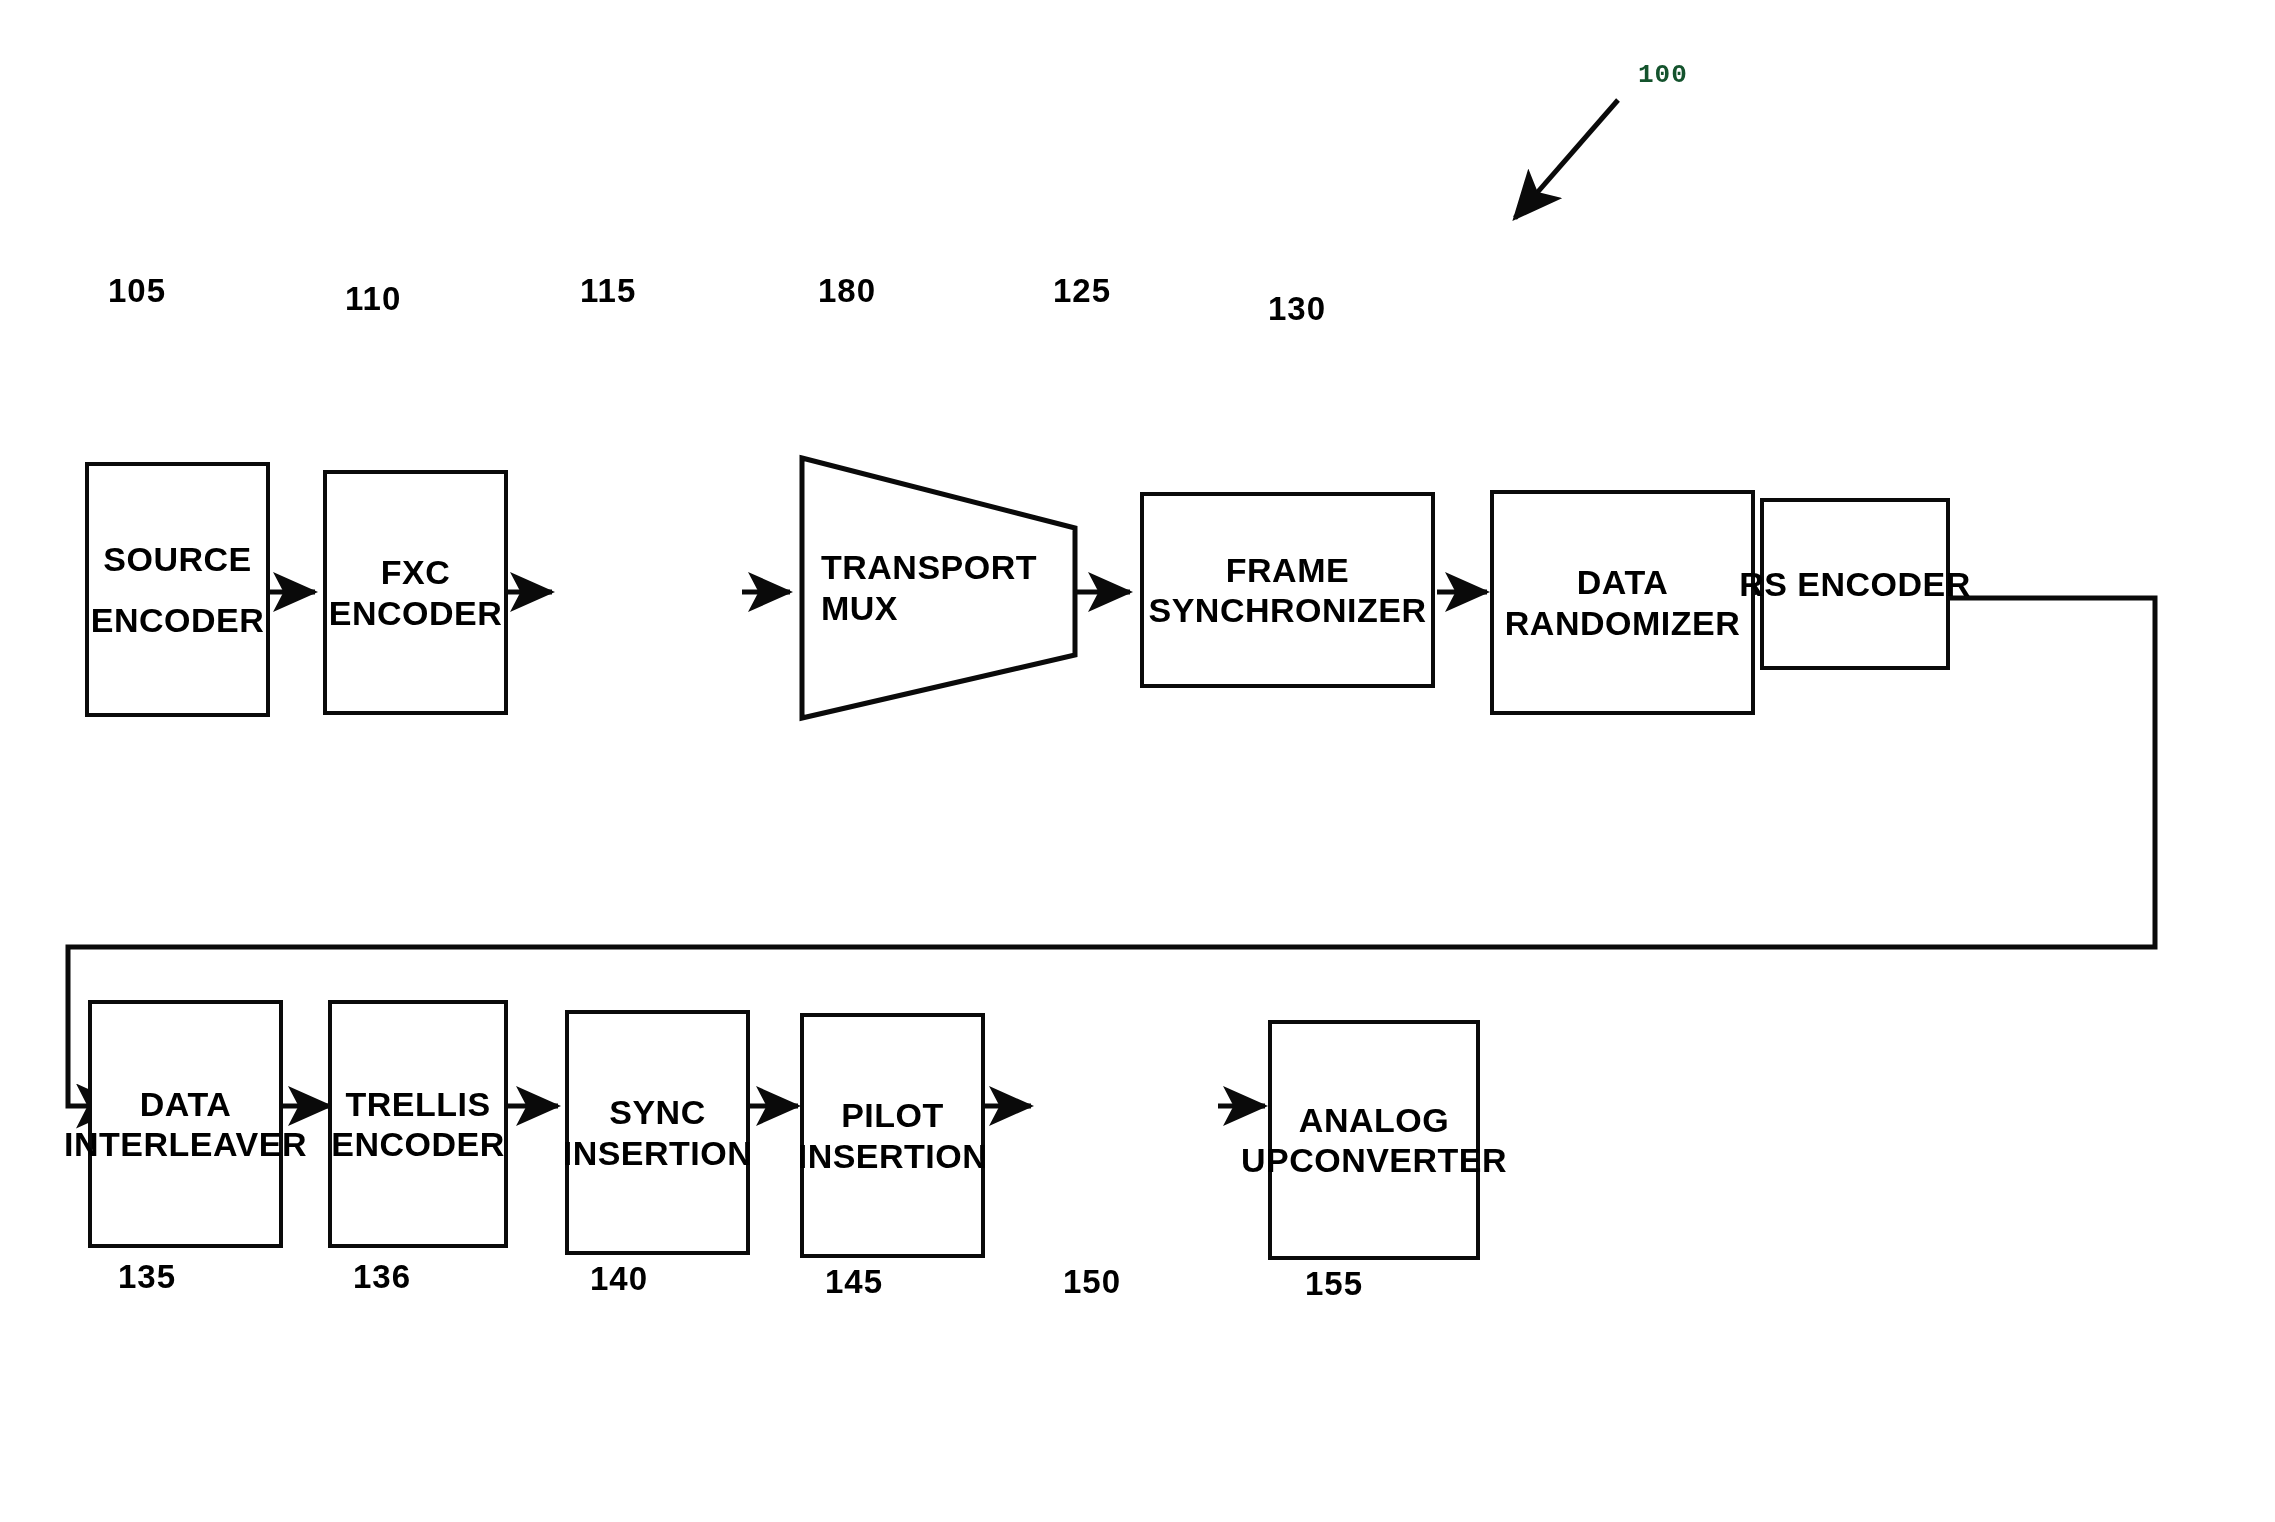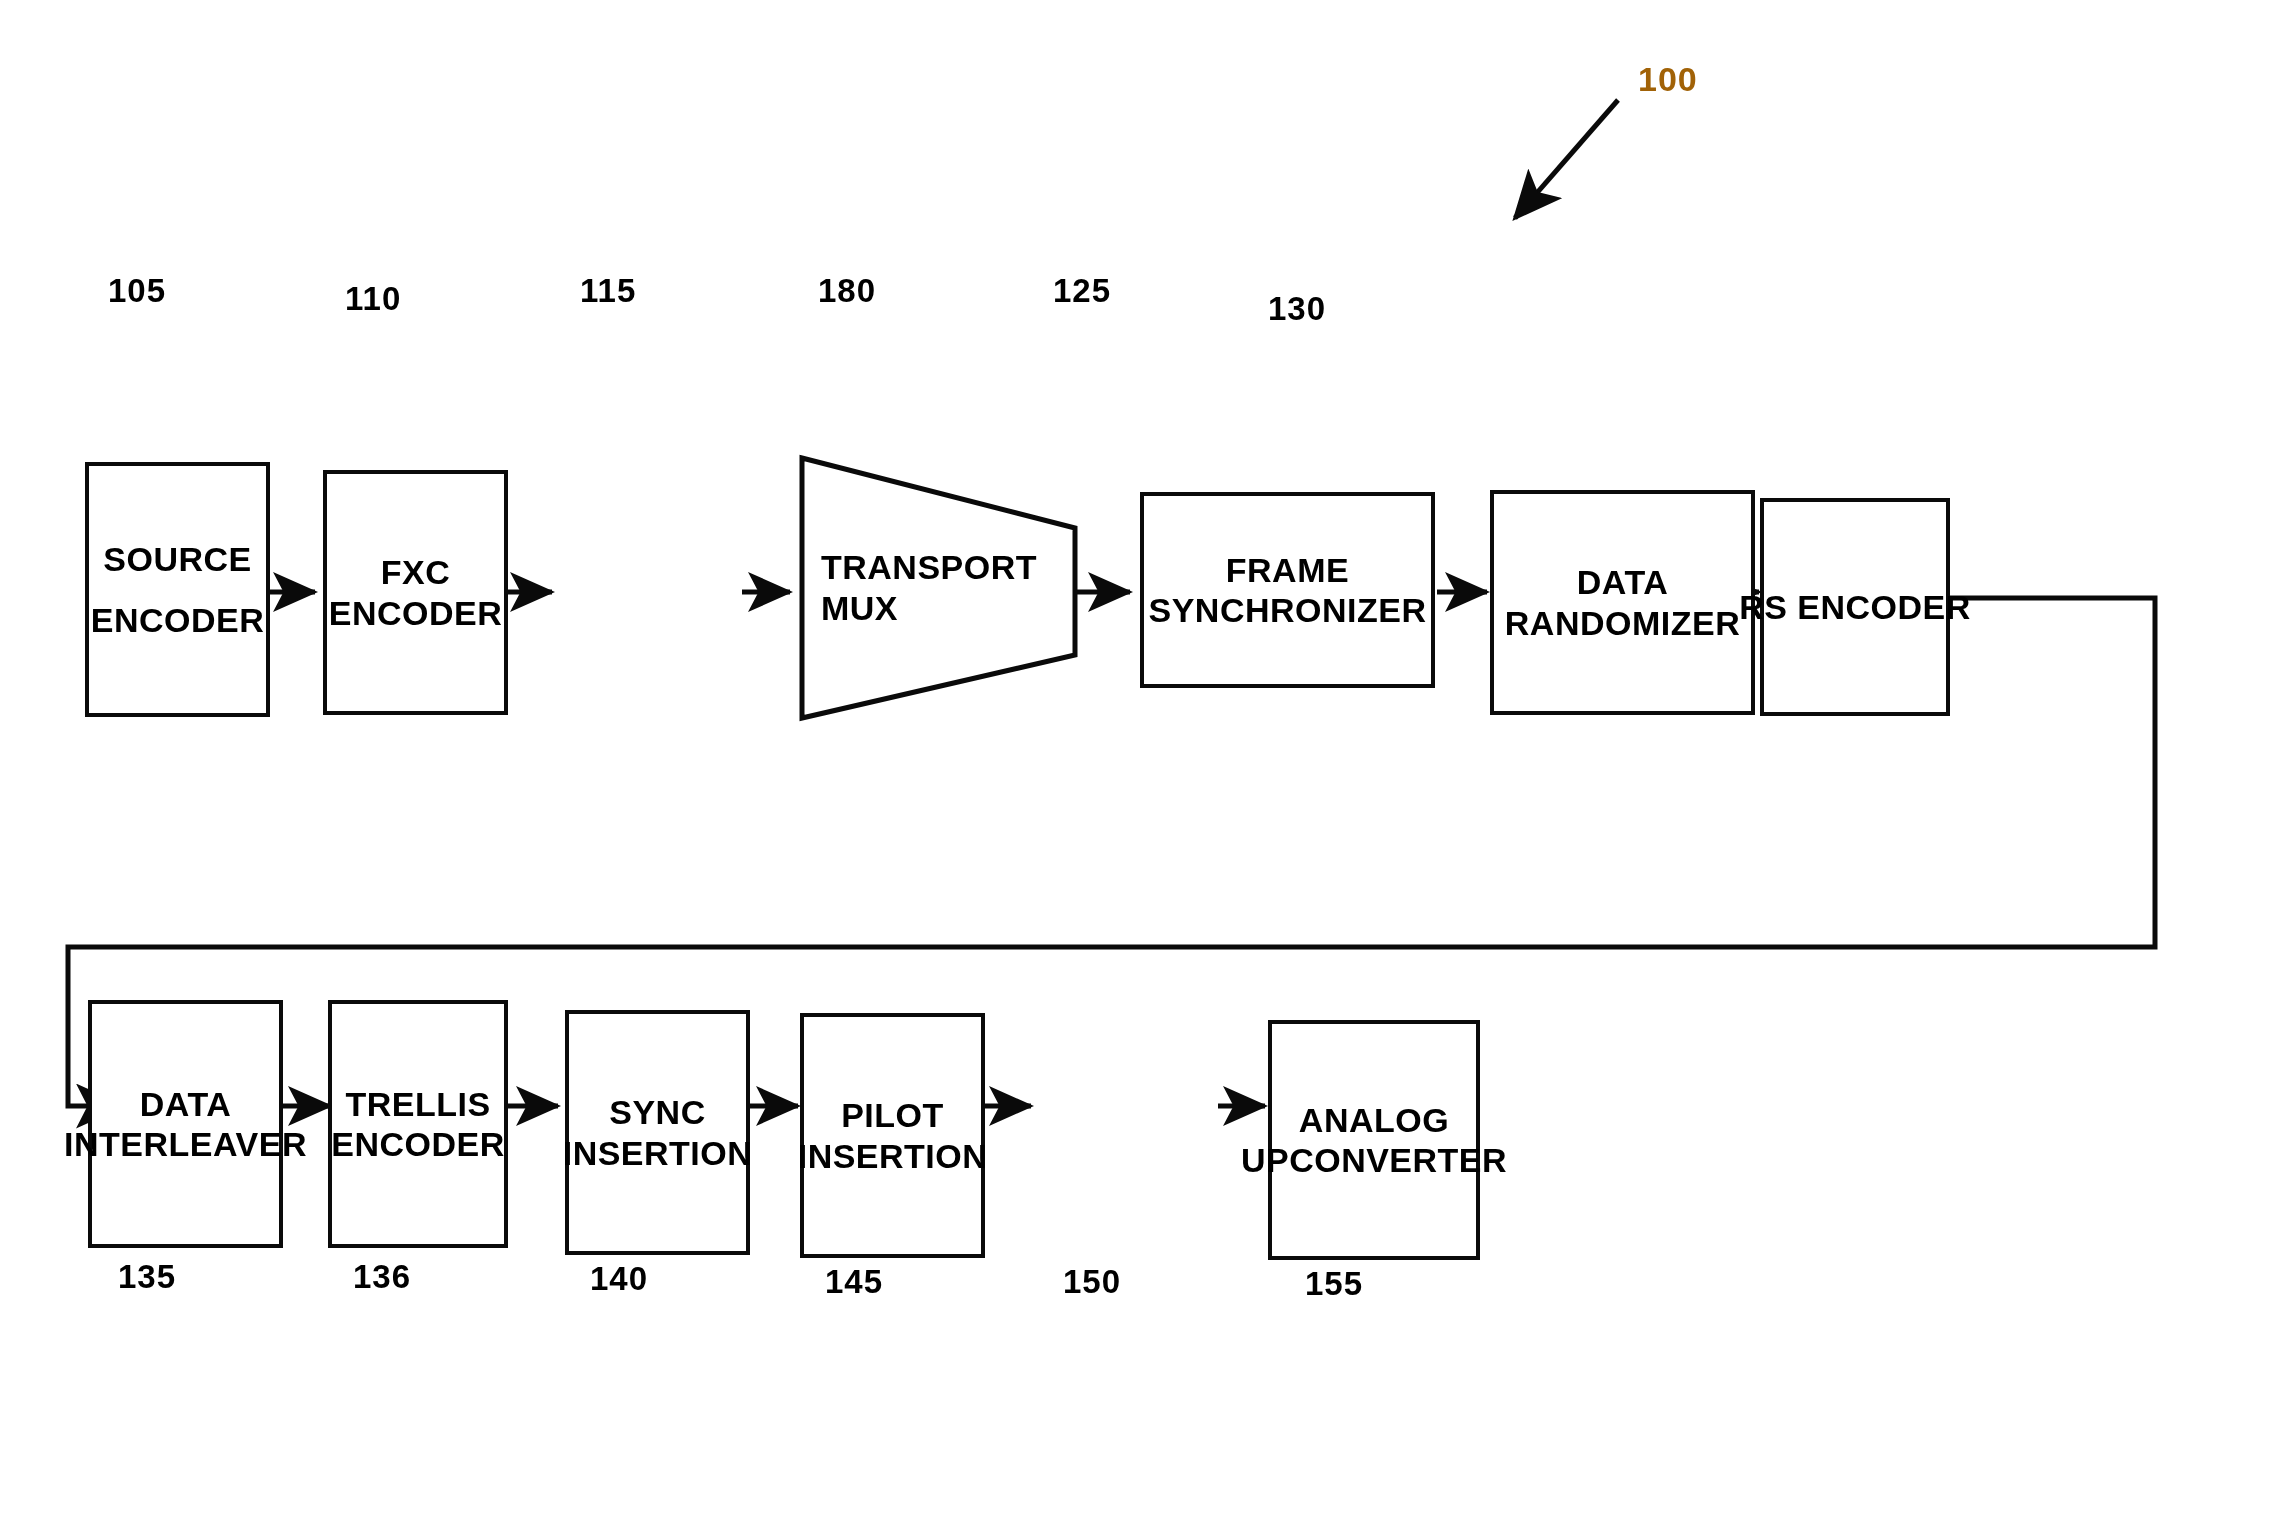--- a/index.html
+++ b/index.html
@@ -73,26 +73,26 @@
     position: absolute;
     font-size: 33px;
     font-weight: 700;
     letter-spacing: 1px;
     color: #000000;
     white-space: nowrap;
     font-family: "Liberation Sans", sans-serif;
   }
   .fignum {
     position: absolute;
-    font-size: 34px;
+    font-size: 26px;
     font-weight: 700;
     letter-spacing: 1px;
-    color: #a16207;
+    color: #14532d;
     white-space: nowrap;
-    font-family: Liberation Sans, sans-serif;
+    font-family: Liberation Mono, monospace;
   }
 
   
   #wires {
     position: absolute;
     left: 0;
     top: 0;
     width: 2275px;
     height: 1522px;
     pointer-events: none;
@@ -165,21 +165,21 @@
     <span class="line2">SYNCHRONIZER</span>
   </div>
 
   <div class="ref" style="left:1053px; top:272px;">125</div>
   <div class="block" style="left:1490px; top:490px; width:265px; height:225px;">
     <span class="line1">DATA</span>
     <span class="line2">RANDOMIZER</span>
   </div>
 
   <div class="ref" style="left:1268px; top:290px;">130</div>
-  <div class="block" style="left:1760px; top:498px; width:190px; height:218px;">
+  <div class="block" style="left:1760px; top:498px; width:190px; height:172px;">
     <span class="line1">RS ENCODER</span>
 
   </div>
 
   <div class="block" style="left:88px; top:1000px; width:195px; height:248px;">
     <span class="line1">DATA</span>
     <span class="line2">INTERLEAVER</span>
   </div>
   <div class="ref" style="left:118px; top:1258px;">135</div>
 

